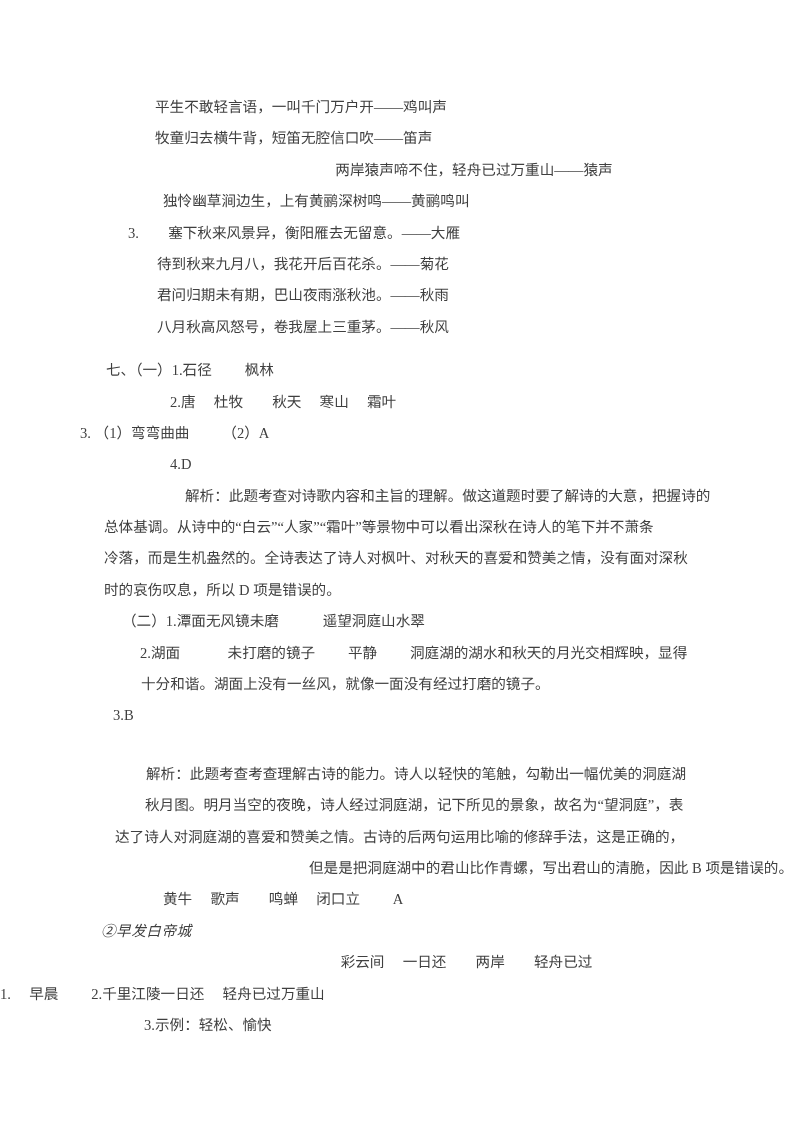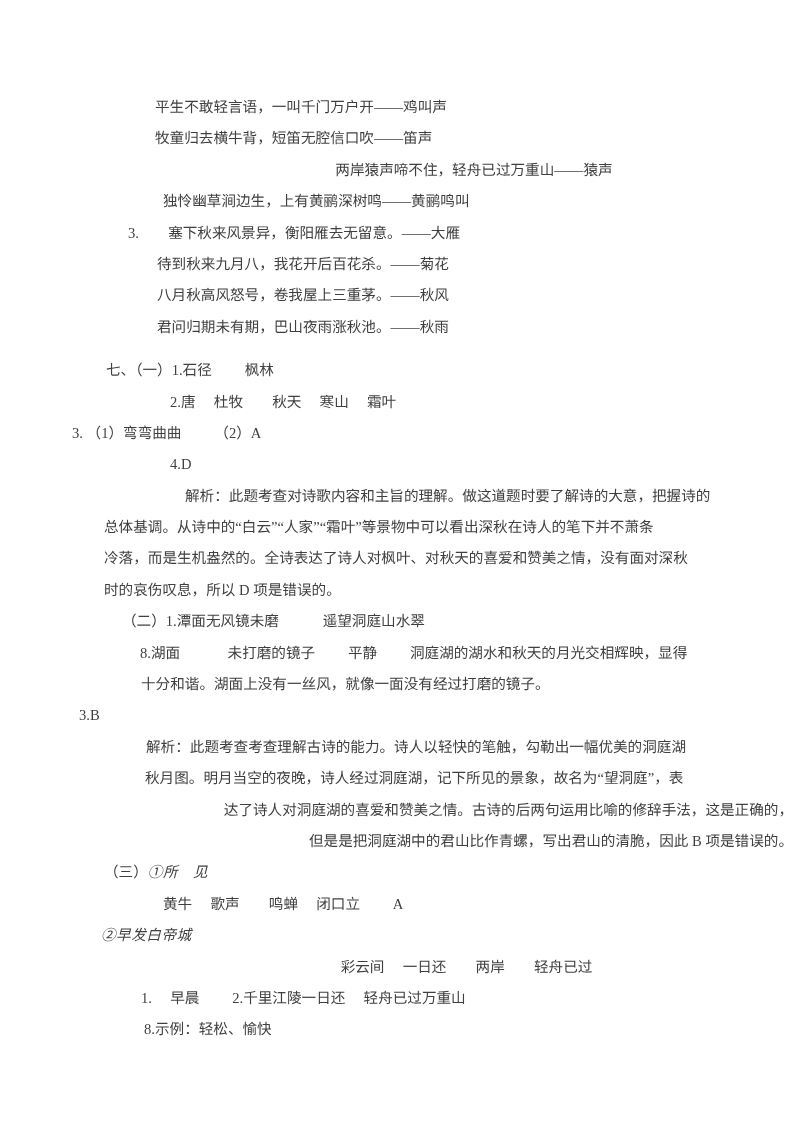--- a/index.html
+++ b/index.html
@@ -32,38 +32,37 @@
 <body>
 
 <div class="page">
   <div id="text-block" style="color: rgb(63, 63, 63);">
       <div class="line" style="padding-left: 155px;"><span class="song">平生不敢轻言语，一叫千门万户开——鸡叫声</span></div>
       <div class="line" style="padding-left: 155px;"><span class="song">牧童归去横牛背，短笛无腔信口吹——笛声</span></div>
       <div class="line" style="padding-left: 155px; text-align: center;"><span class="song">两岸猿声啼不住，轻舟已过万重山——猿声</span></div>
       <div class="line" style="padding-left: 163px;"><span class="song">独怜幽草涧边生，上有黄鹂深树鸣——黄鹂鸣叫</span></div>
       <div class="line" style="padding-left: 128px;"><span class="song">3.　　塞下秋来风景异，衡阳雁去无留意。——大雁</span></div>
       <div class="line" style="padding-left: 157px;"><span class="song">待到秋来九月八，我花开后百花杀。——菊花</span></div>
+      <div class="line" style="padding-left: 157px;"><span class="song">君问归期未有期，巴山夜雨涨秋池。——秋雨</span></div>
       <div class="line" style="padding-left: 157px;"><span class="song">八月秋高风怒号，卷我屋上三重茅。——秋风</span></div>
-      <div class="line" style="padding-left: 157px;"><span class="song">君问归期未有期，巴山夜雨涨秋池。——秋雨</span></div>
       <div class="line" style="padding-left: 106px; margin-top: 12px;"><span class="song">七、（一）1.石径　　 枫林</span></div>
       <div class="line" style="padding-left: 170px;"><span class="song">2.唐　 杜牧　　秋天　 寒山　 霜叶</span></div>
-      <div class="line" style="padding-left: 72px;"><span class="song">3. （1）弯弯曲曲　　 （2）A</span></div>
+      <div class="line" style="padding-left: 72px; margin-left: 8px;"><span class="song">3. （1）弯弯曲曲　　 （2）A</span></div>
       <div class="line" style="padding-left: 170px;"><span class="song">4.D</span></div>
       <div class="line" style="padding-left: 185px;"><span class="song">解析：此题考查对诗歌内容和主旨的理解。做这道题时要了解诗的大意，把握诗的</span></div>
       <div class="line" style="padding-left: 104px;"><span class="song">总体基调。从诗中的“白云”“人家”“霜叶”等景物中可以看出深秋在诗人的笔下并不萧条</span></div>
       <div class="line" style="padding-left: 104px;"><span class="song">冷落，而是生机盎然的。全诗表达了诗人对枫叶、对秋天的喜爱和赞美之情，没有面对深秋</span></div>
       <div class="line" style="padding-left: 104px;"><span class="song">时的哀伤叹息，所以 D 项是错误的。</span></div>
       <div class="line" style="padding-left: 122px;"><span class="song">（二）1.潭面无风镜未磨　　　遥望洞庭山水翠</span></div>
-      <div class="line" style="padding-left: 140px;"><span class="song">8.湖面　　　 未打磨的镜子　　 平静　　 洞庭湖的湖水和秋天的月光交相辉映，显得</span></div>
+      <div class="line" style="padding-left: 140px;"><span class="song">2.湖面　　　 未打磨的镜子　　 平静　　 洞庭湖的湖水和秋天的月光交相辉映，显得</span></div>
       <div class="line" style="padding-left: 141px;"><span class="song">十分和谐。湖面上没有一丝风，就像一面没有经过打磨的镜子。</span></div>
-      <div class="line" style="padding-left: 79px;"><span class="song">3.B</span></div>
-      <div class="line" style="padding-left: 146px;"><span class="song">解析：此题考查考查理解古诗的能力。诗人以轻快的笔触，勾勒出一幅优美的洞庭湖</span></div>
+      <div class="line" style="padding-left: 113px;"><span class="song">3.B</span></div>
+      <div class="line" style="padding-left: 146px; margin-top: 27px;"><span class="song">解析：此题考查考查理解古诗的能力。诗人以轻快的笔触，勾勒出一幅优美的洞庭湖</span></div>
       <div class="line" style="padding-left: 145px;"><span class="song">秋月图。明月当空的夜晚，诗人经过洞庭湖，记下所见的景象，故名为“望洞庭”，表</span></div>
-      <div class="line" style="padding-left: 115px; text-align: right;"><span class="song">达了诗人对洞庭湖的喜爱和赞美之情。古诗的后两句运用比喻的修辞手法，这是正确的，</span></div>
+      <div class="line" style="padding-left: 115px;"><span class="song">达了诗人对洞庭湖的喜爱和赞美之情。古诗的后两句运用比喻的修辞手法，这是正确的，</span></div>
       <div class="line" style="padding-left: 145px; text-align: right;"><span class="song">但是是把洞庭湖中的君山比作青螺，写出君山的清脆，因此 B 项是错误的。</span></div>
-      <div class="line" style="padding-left: 104px;"><span class="song">（三）</span><span class="kai">①所　见</span></div>
       <div class="line" style="padding-left: 163px;"><span class="song">黄牛　 歌声　　鸣蝉　 闭口立　　 A</span></div>
       <div class="line" style="padding-left: 101px;"><span class="kai">②早发白帝城</span></div>
       <div class="line" style="padding-left: 140px; text-align: center;"><span class="song">彩云间　 一日还　　两岸　　轻舟已过</span></div>
-      <div class="line" style="padding-left: 141px;"><span class="song">1.　 早晨　　 2.千里江陵一日还　 轻舟已过万重山</span></div>
-      <div class="line" style="padding-left: 144px;"><span class="song">8.示例：轻松、愉快</span></div>
+      <div class="line" style=""><span class="song">1.　 早晨　　 2.千里江陵一日还　 轻舟已过万重山</span></div>
+      <div class="line" style="padding-left: 144px;"><span class="song">3.示例：轻松、愉快</span></div>
     </div>
 </div>
 
 </body></html>

